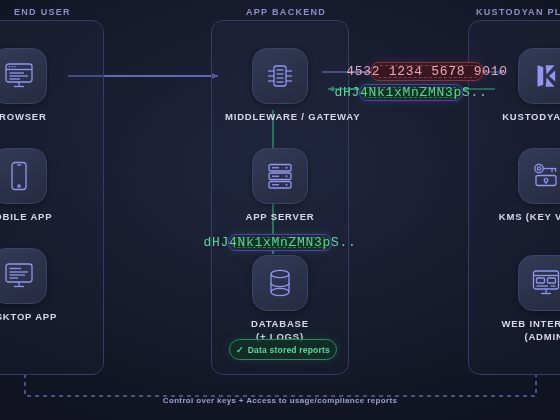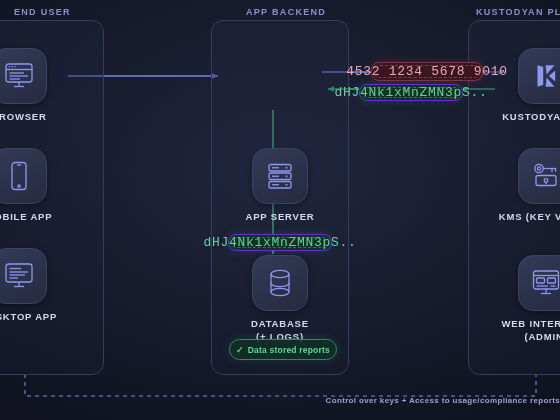--- a/index.html
+++ b/index.html
@@ -170,21 +170,21 @@
     z-index: 4;
     box-shadow: 0 0 10px rgba(40,140,95,0.25);
   }
   .badge-check { font-size: 9px; }
 
   
   #footer-note {
     position: absolute;
     left: 0; right: 0;
     top: 396px;
-    text-align: right;
+    text-align: center;
     font-size: 8px;
     font-weight: bold;
     letter-spacing: 0.35px;
     color: #9aa0cd;
     z-index: 4;
   }
 </style>
 </head>
 <body>
 
@@ -267,20 +267,40 @@
           <line x1="5.5" y1="13" x2="21" y2="13"></line>
           <line x1="5.5" y1="16" x2="14" y2="16"></line>
           <line x1="15" y1="20" x2="15" y2="24"></line>
           <line x1="10" y1="24.5" x2="20" y2="24.5"></line>
         </svg>
       </span>
     </div>
     <div class="node-label">DESKTOP APP</div>
   </div>
 
+  <div class="node" id="node-middleware">
+    <div class="tile">
+      <span>
+        <svg width="30" height="30" viewBox="0 0 30 30" fill="none" stroke="#8f96ee" stroke-width="1.3">
+          <rect x="9" y="5" width="12" height="20" rx="2"></rect>
+          <line x1="11.5" y1="9" x2="18.5" y2="9"></line>
+          <line x1="11.5" y1="13" x2="18.5" y2="13"></line>
+          <line x1="11.5" y1="17" x2="18.5" y2="17"></line>
+          <line x1="11.5" y1="21" x2="18.5" y2="21"></line>
+          <line x1="3" y1="10" x2="9" y2="10"></line>
+          <line x1="3" y1="15" x2="9" y2="15"></line>
+          <line x1="3" y1="20" x2="9" y2="20"></line>
+          <line x1="21" y1="10" x2="27" y2="10"></line>
+          <line x1="21" y1="15" x2="27" y2="15"></line>
+          <line x1="21" y1="20" x2="27" y2="20"></line>
+        </svg>
+      </span>
+    </div>
+    <div class="node-label">MIDDLEWARE / GATEWAY</div>
+  </div>
 
   <div class="node" id="node-appserver">
     <div class="tile">
       <span>
         <svg width="30" height="28" viewBox="0 0 30 28" fill="none" stroke="#8f96ee" stroke-width="1.3">
           <rect x="4" y="2.5" width="22" height="6.5" rx="1.6"></rect>
           <rect x="4" y="11" width="22" height="6.5" rx="1.6"></rect>
           <rect x="4" y="19.5" width="22" height="6.5" rx="1.6"></rect>
           <circle cx="21.5" cy="5.75" r="1" fill="#8f96ee" stroke="none"></circle>
           <circle cx="21.5" cy="14.25" r="1" fill="#8f96ee" stroke="none"></circle>

